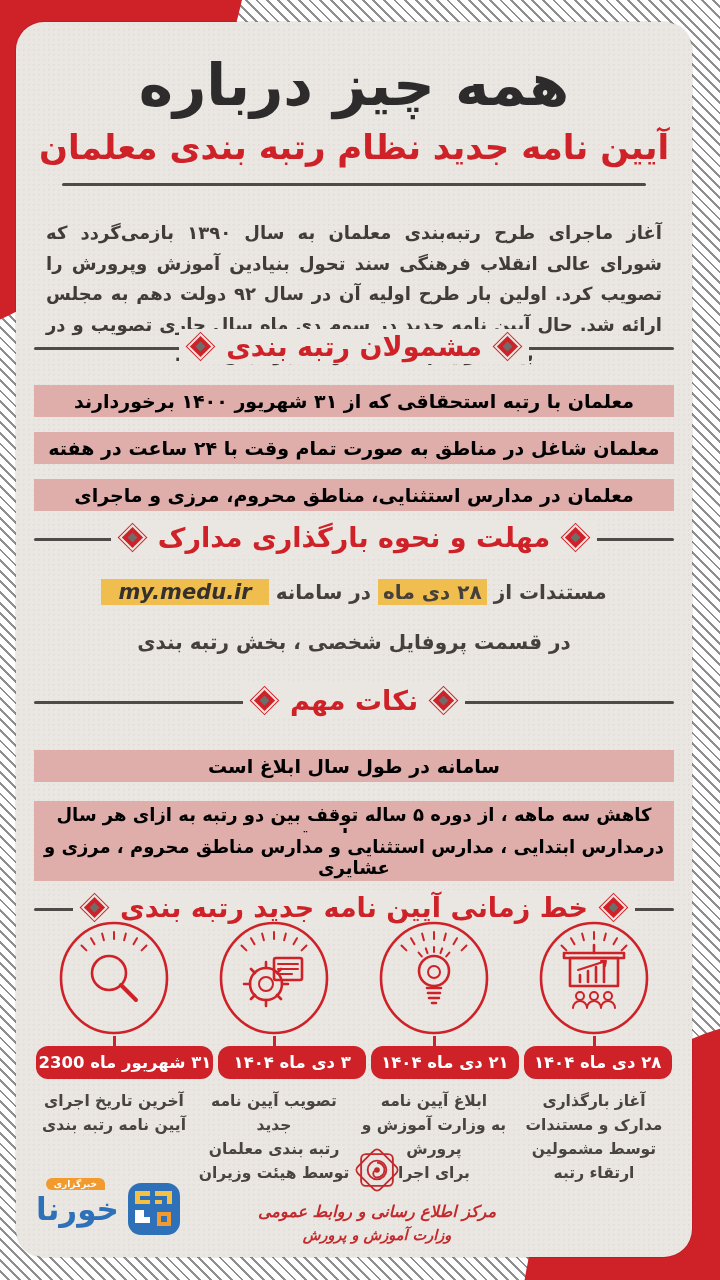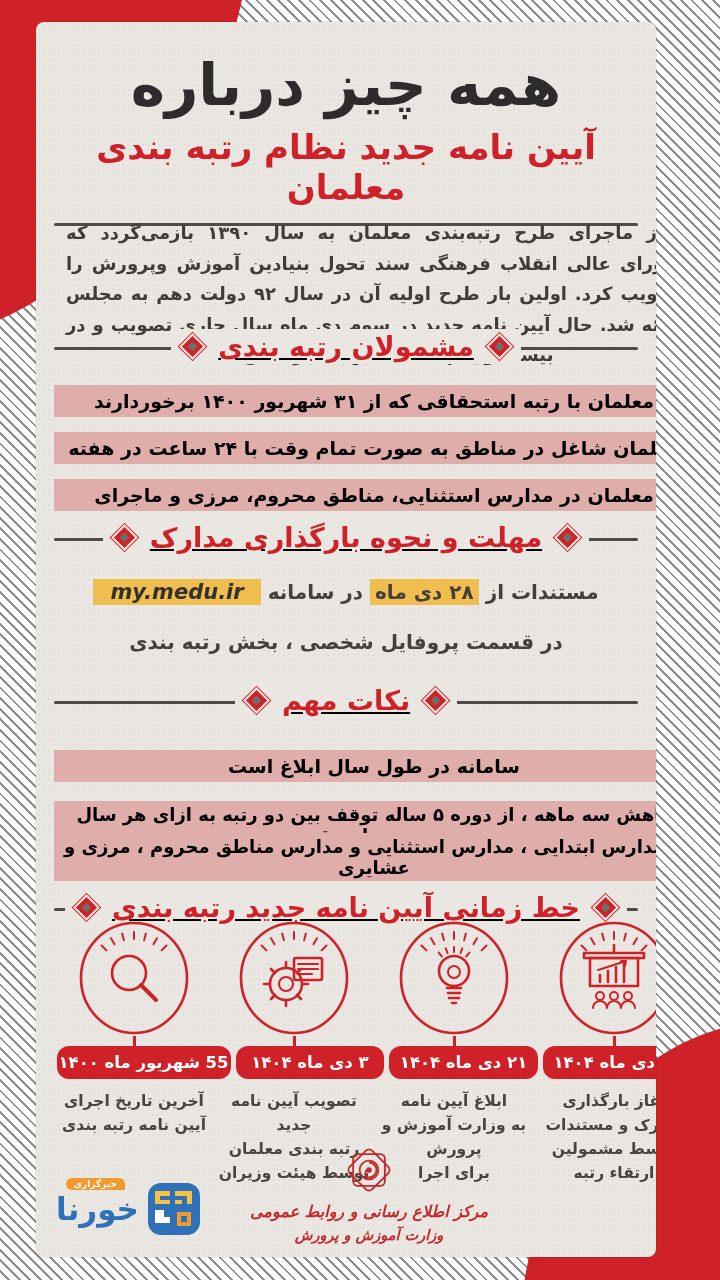--- a/index.html
+++ b/index.html
@@ -13,44 +13,44 @@
   }
   .corner-tl {
     position:absolute; top:-120px; left:-140px; width:395px; height:470px;
     background: var(--red,#cf2128); border-bottom-right-radius: 100% 100%;
   }
   .corner-br {
     position:absolute; right:-60px; bottom:-60px; width:260px; height:320px;
     background: var(--red,#cf2128); border-top-left-radius: 100% 100%;
   }
   .card {
-    position:absolute; left:36px; top:22px; width:620px; height:1235px;
+    position:absolute; left:16px; top:22px; width:676px; height:1235px;
     background-color:#eae6e1;
     background-image: radial-gradient(rgba(90,80,70,0.05) 1px, transparent 1px);
     background-size: 5px 5px;
-    border-radius: 8px; overflow:hidden;
+    border-radius: 28px; overflow:hidden;
     box-shadow: 0 0 0 1px rgba(0,0,0,0.08);
   }
 
   .title-group { position:absolute; top:26px; left:0; right:0; text-align:center; direction:rtl; }
   .main-title { font-size:58px; font-weight:bold; color:#2d2b2c; line-height:1.3; letter-spacing:-1px; }
   .sub-title  { font-size:34px; font-weight:bold; color:var(--red,#cf2128); margin-top:4px; }
   .title-divider { width:584px; height:3px; background:#4d4a48; margin:16px auto 0; border-radius:2px; }
 
   .intro {
     position:absolute; top:196px; left:30px; width:616px;
     direction:rtl; text-align:justify; text-align-last:center;
     font-size:18px; line-height:1.7; font-weight:bold; color:#413c38;
   }
 
   .sec { position:absolute; left:16px; right:16px; height:40px; }
   .sec .sec-line { position:absolute; left:2px; right:2px; top:18px; height:3px; background:#4d4a48; border-radius:2px; }
   .sec .sec-inner {
     position:relative; width:max-content; margin:0 auto; background:#eae6e1;
-    display:flex; align-items:center; gap:18px; padding:2px 14px; direction:rtl;text-decoration:underline;
+    display:flex; align-items:center; gap:18px; padding:2px 14px; direction:rtl;
   }
   .diamond { width:15px; height:15px; background:var(--red,#cf2128); transform:rotate(45deg);
              box-shadow:0 0 0 2px #eae6e1, 0 0 0 3px var(--red,#cf2128); position:relative; flex:none; }
   .diamond::after { content:''; position:absolute; inset:4px; background:#6f6c6a; }
   .sec-title { font-size:27px; font-weight:bold; color:var(--red,#cf2128); white-space:nowrap; }
 
   .pill {
     position:absolute; left:18px; width:640px; background:var(--pink,#dfadaa);
     direction:rtl; text-align:center; font-weight:bold; font-size:19px; color:#000000;
     padding:5px 6px;
@@ -241,21 +241,21 @@
             </g>
           </svg>
           <div class="stem"></div>
         </div>
       </div>
 
       <div class="tl-bar">
         <div class="tl-seg">۲۸ دی ماه ۱۴۰۴</div>
         <div class="tl-seg">۲۱ دی ماه ۱۴۰۴</div>
         <div class="tl-seg">۳ دی ماه ۱۴۰۴</div>
-        <div class="tl-seg">55 شهریور ماه ۱۴۰۰</div>
+        <div class="tl-seg">۳۱ شهریور ماه 2300</div>
       </div>
 
       <div class="tl-captions">
         <div class="tl-cap">آغاز بارگذاری
 مدارک و مستندات
 توسط مشمولین ارتقاء رتبه</div>
         <div class="tl-cap">ابلاغ آیین نامه
 به وزارت آموزش و پرورش
 برای اجرا</div>
         <div class="tl-cap">تصویب آیین نامه جدید

